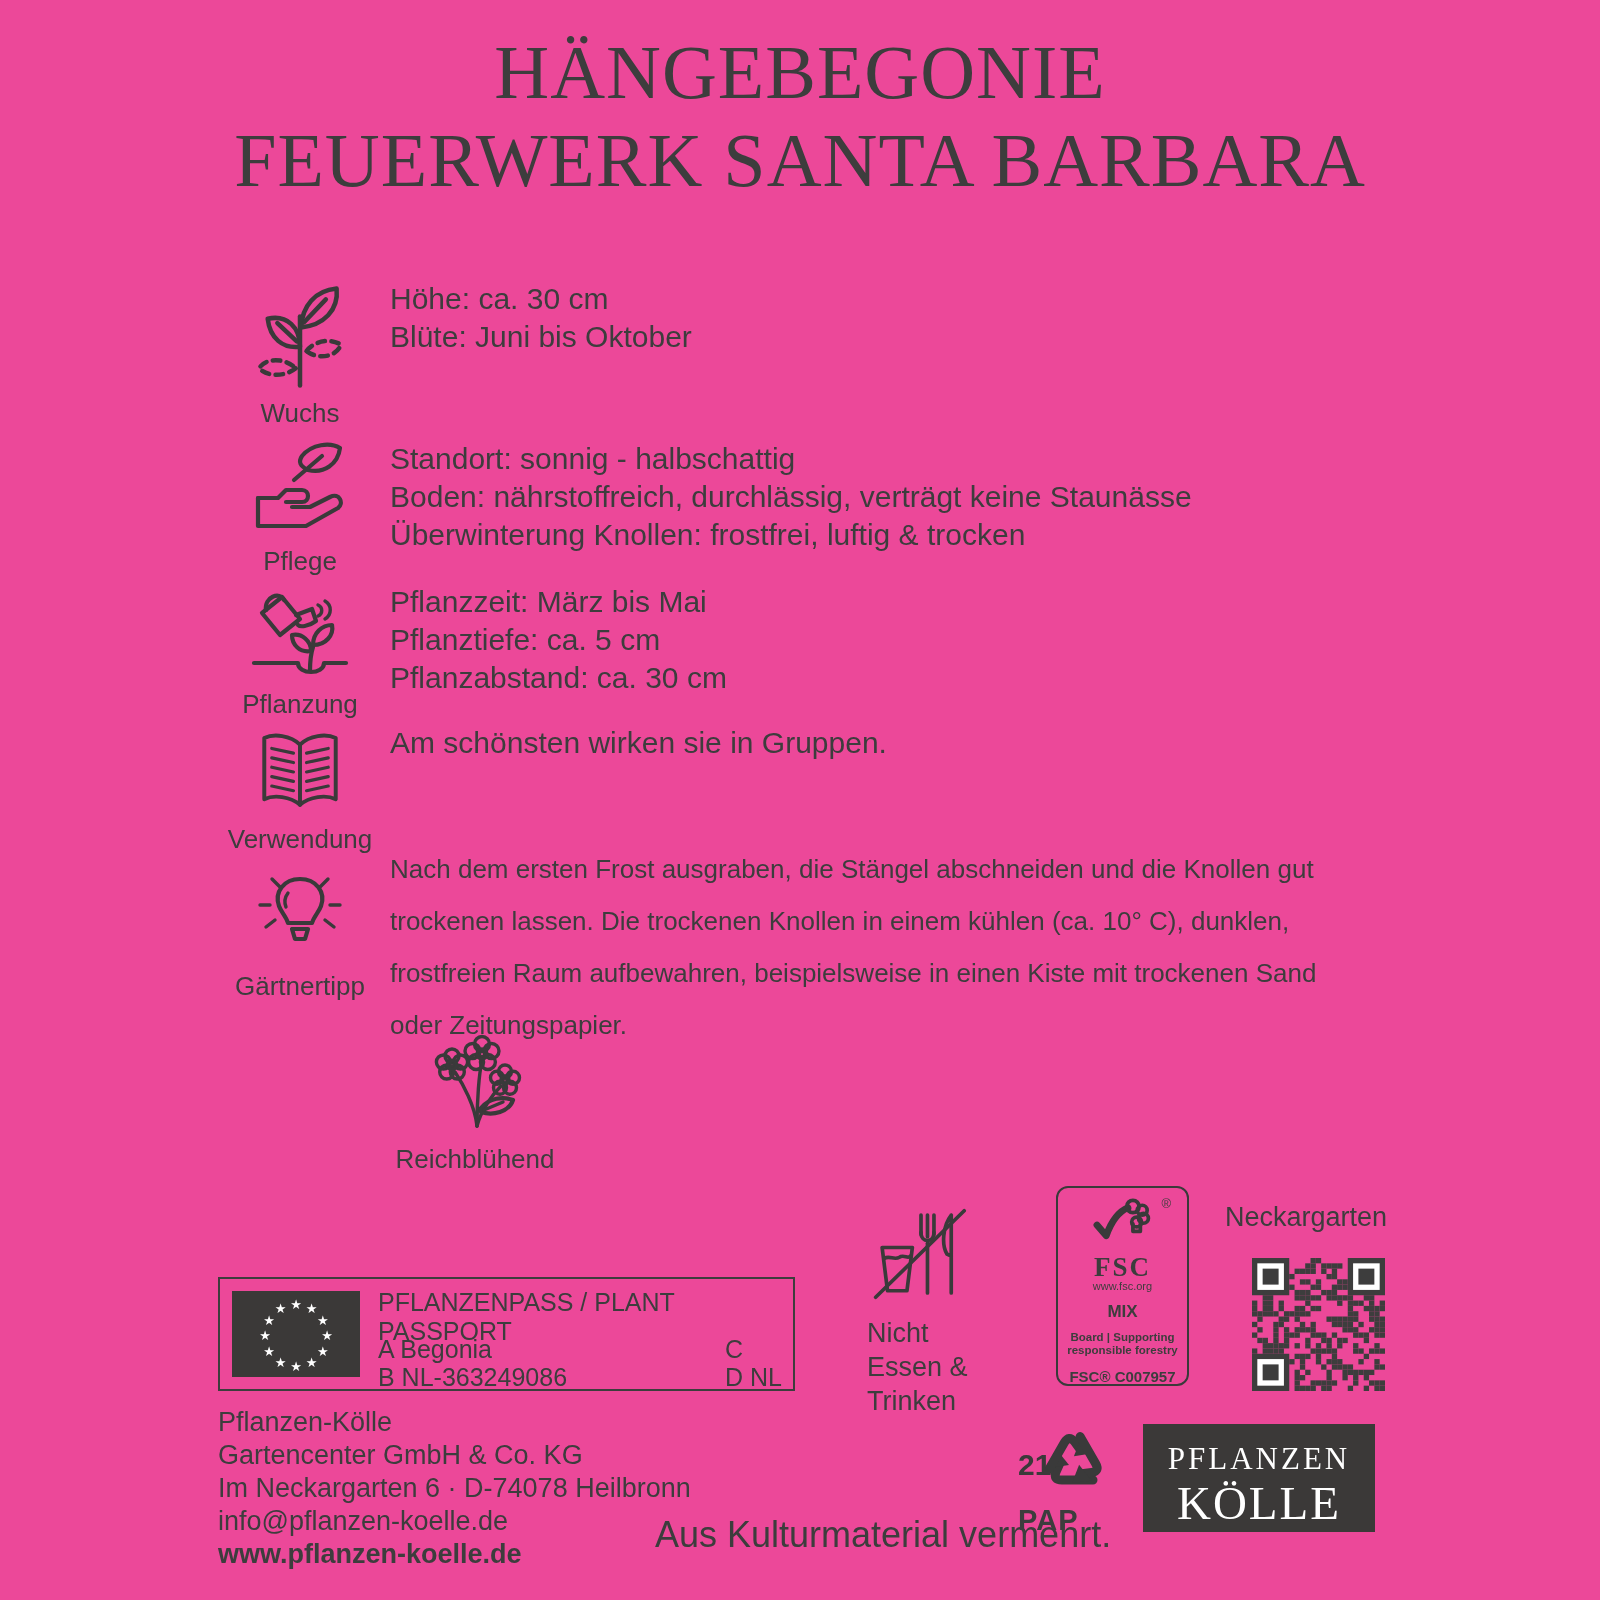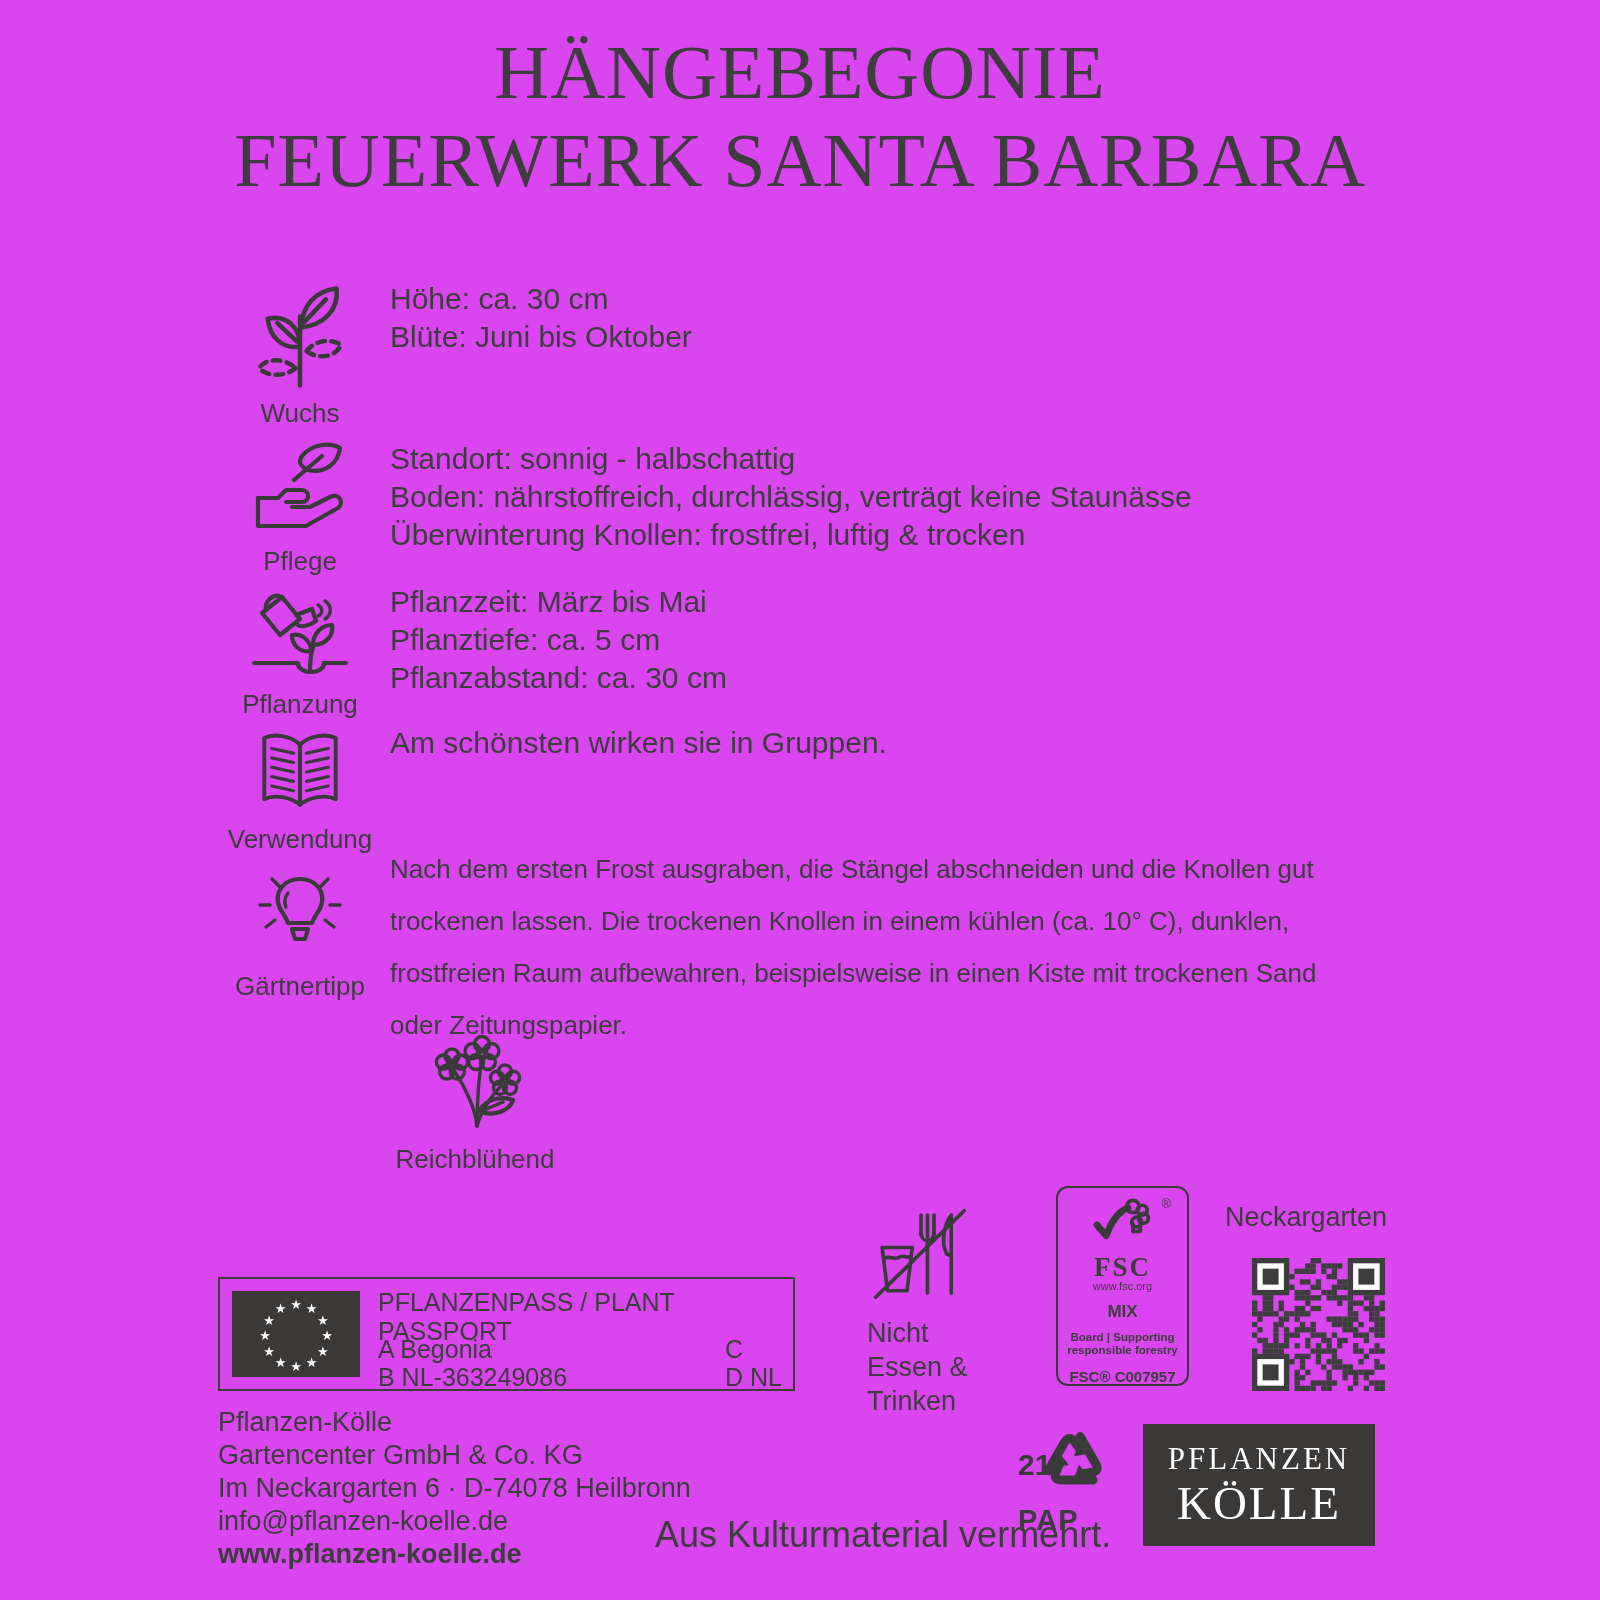--- a/index.html
+++ b/index.html
@@ -1,18 +1,18 @@
 <!DOCTYPE html>
 <html lang="de"><head>
 <meta charset="utf-8">
 <style>
   *{box-sizing:border-box;margin:0;padding:0}
   html,body{width:1600px;height:1600px;background:#fff}
   body{font-family:"Liberation Sans","DejaVu Sans",sans-serif;color:#3d3d3d;position:relative;overflow:hidden}
-  .page{position:absolute;inset:0;background:#d946ef}
+  .page{position:absolute;inset:0;background:#ec4899}
 
   
   .title{position:absolute;top:28px;left:0;width:1600px;text-align:center;
          font-family:"Liberation Serif","DejaVu Serif",serif;font-weight:400;
          font-size:76px;line-height:1.16;color:#3d3d3d;letter-spacing:1px}
 
   
   .info-row{position:absolute;left:0;width:1600px}
   .icon-col{position:absolute;left:216px;width:168px;text-align:center}
   .icon-col svg{display:block;margin:0 auto}
@@ -57,21 +57,21 @@
   .caretips{position:absolute;left:1225px;top:1202px;font-size:27px}
   .qr{position:absolute;left:1252px;top:1258px;width:133px;height:133px}
 
   
   .address{position:absolute;left:218px;top:1406px;font-size:27px;line-height:33px}
   .address .web{font-weight:700}
   .propagation{position:absolute;left:655px;top:1514px;font-size:36px;font-weight:400}
   .recycle{position:absolute;left:1018px;top:1404px;width:122px;text-align:left}
   .recycle .num{position:absolute;left:0;width:122px;top:44px;font-size:30px;font-weight:700;color:#3a3a3a}
   .recycle .pap{font-size:29px;font-weight:700;margin-top:-4px;letter-spacing:1px}
-  .koelle-logo{position:absolute;left:1143px;top:1424px;width:232px;height:122px;background:#3b3938;
+  .koelle-logo{position:absolute;left:1143px;top:1424px;width:232px;height:108px;background:#3b3938;
                color:#fff;text-align:center;font-family:"Liberation Serif","DejaVu Serif",serif}
   .kl1{font-size:31px;letter-spacing:3px;margin-top:17px}
   .kl2{font-size:47px;letter-spacing:2px;line-height:52px}
 </style>
 </head>
 <body>
 
 <div class="page">
 
   <header class="title">

